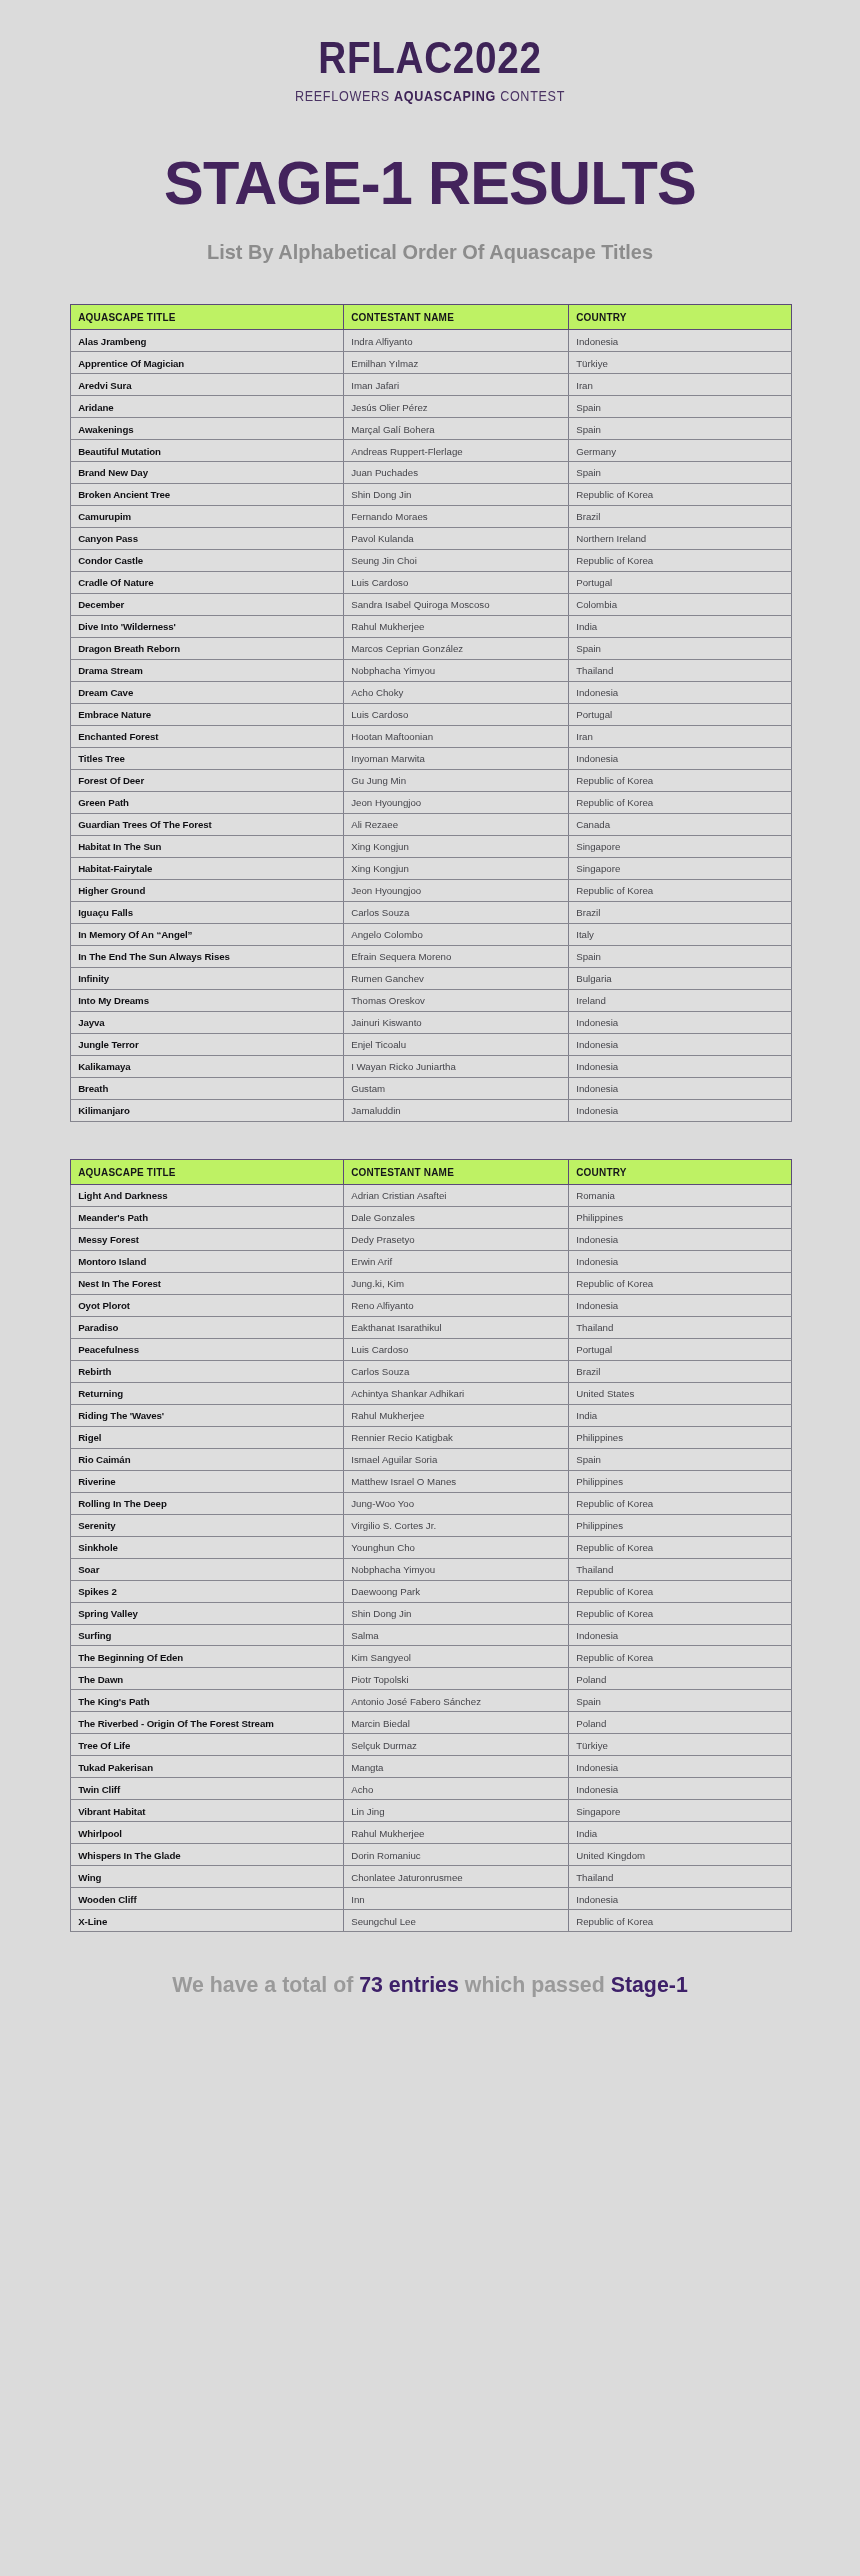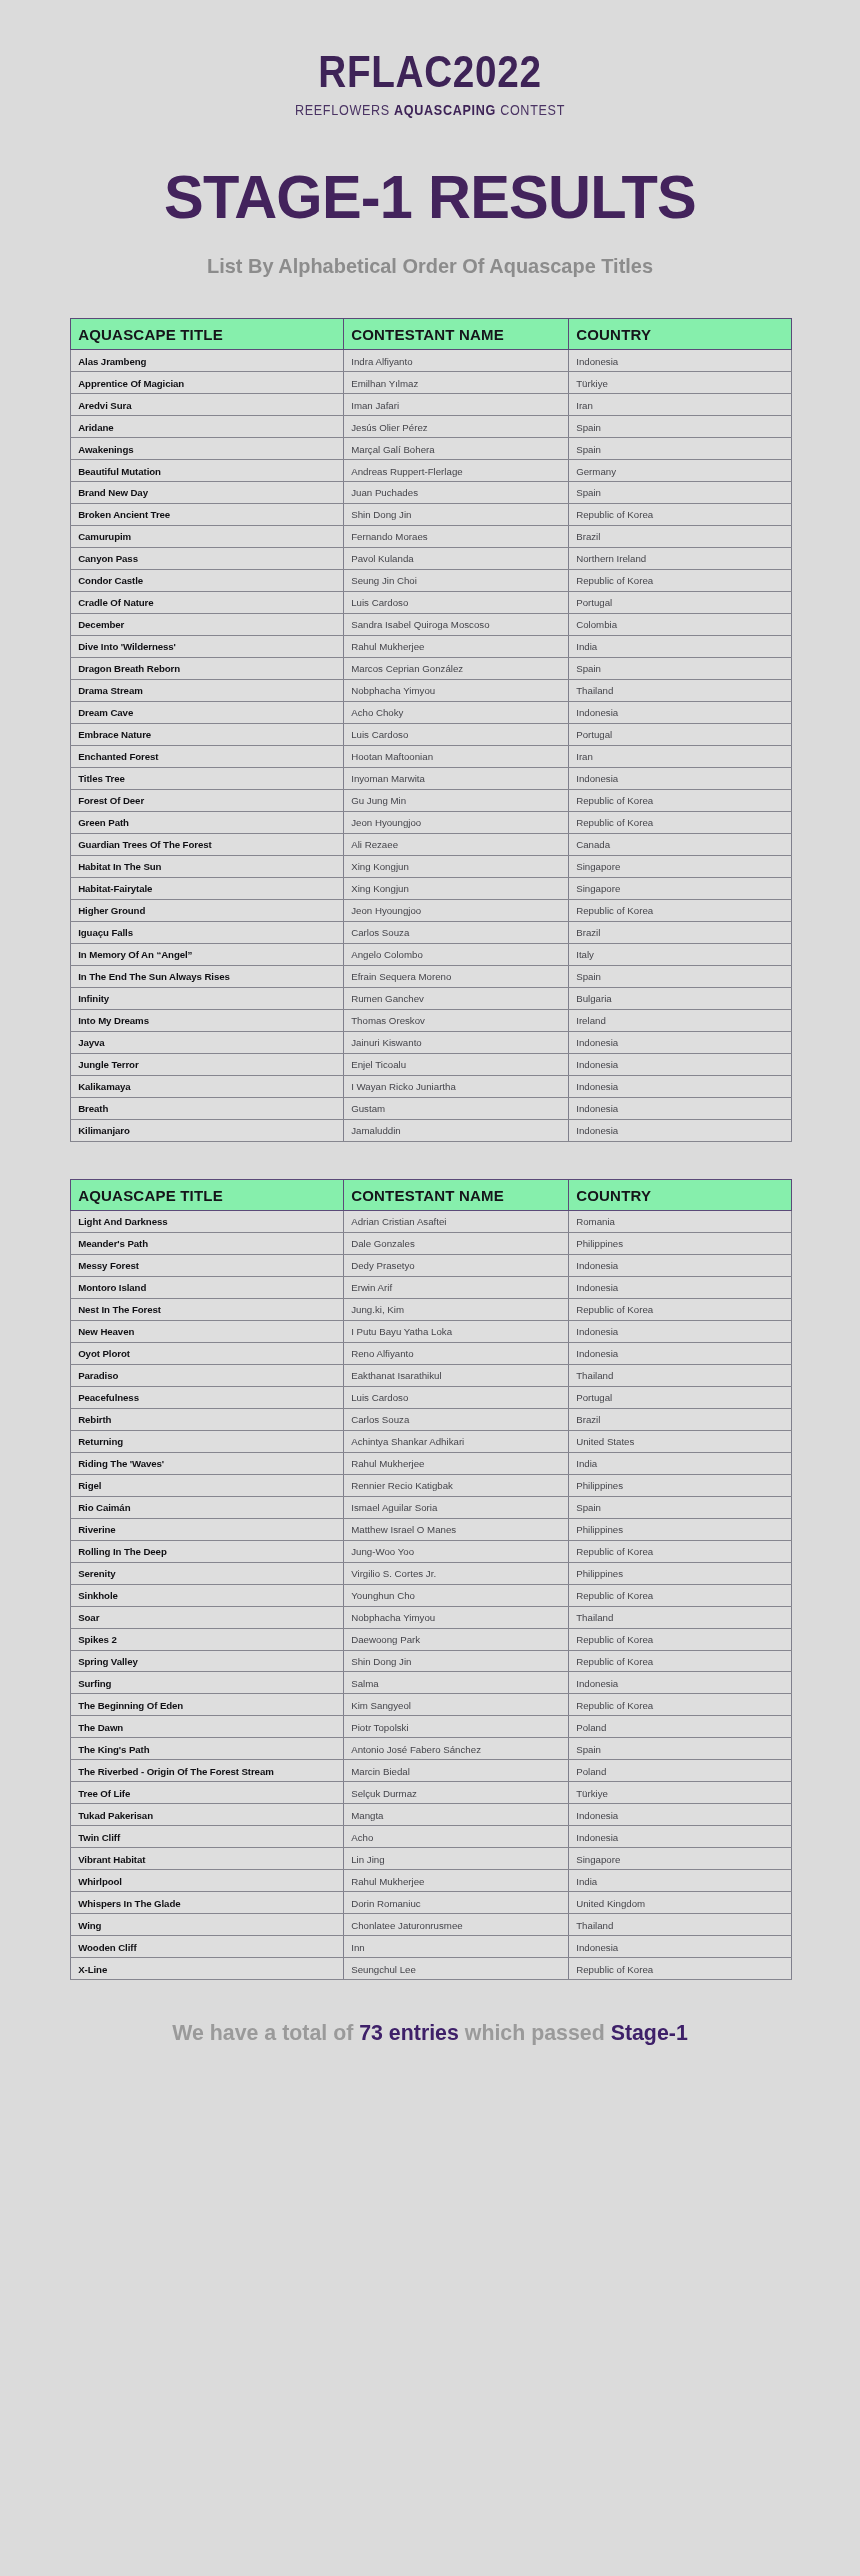--- a/index.html
+++ b/index.html
@@ -17,21 +17,21 @@
   .page {
     width: 860px;
     min-height: 2576px;
     box-sizing: border-box;
     position: relative;
     background: #dbdbdb;
   }
 
   
   .logo-block {
-    padding-top: 49px;
+    padding-top: 35px;
     text-align: center;
   }
   .logo-line1 {
     font-family: "Liberation Sans", sans-serif;
     font-weight: bold;
     font-size: 45px;
     letter-spacing: 0.8px;
     color: #3e2357;
     line-height: 1;
     transform: scaleX(0.86);
@@ -88,27 +88,27 @@
     width: 100%;
     table-layout: fixed;
     background: #dedede;
   }
   table.results col.c1 { width: 273px; }
   table.results col.c2 { width: 225px; }
   table.results col.c3 { width: 223px; }
 
   table.results thead th {
     text-align: left;
-    font-size: 15px;
+    font-size: 10px;
     font-weight: bold;
     letter-spacing: 0.2px;
     color: #15151a;
     padding: 7px 7.7px 6.2px 7.7px;
     border: 0.8px solid #5b4a78;
-    background: #86efac;
+    background: #bef264;
     box-sizing: border-box;
     height: 22px;
     vertical-align: middle;
   }
 
   table.results tbody td {
     font-size: 9.7px;
     padding: 5.4px 7.7px 4.6px 7.7px;
     border-left: 0.8px solid #7f7f8c;
     border-right: 0.8px solid #7f7f8c;
@@ -403,25 +403,20 @@
             <td class="title">Montoro Island</td>
             <td class="name">Erwin Arif</td>
             <td class="country">Indonesia</td>
           </tr>
           <tr>
             <td class="title">Nest In The Forest</td>
             <td class="name">Jung.ki, Kim</td>
             <td class="country">Republic of Korea</td>
           </tr>
           <tr>
-            <td class="title">New Heaven</td>
-            <td class="name">I Putu Bayu Yatha Loka</td>
-            <td class="country">Indonesia</td>
-          </tr>
-          <tr>
             <td class="title">Oyot Plorot</td>
             <td class="name">Reno Alfiyanto</td>
             <td class="country">Indonesia</td>
           </tr>
           <tr>
             <td class="title">Paradiso</td>
             <td class="name">Eakthanat Isarathikul</td>
             <td class="country">Thailand</td>
           </tr>
           <tr>

